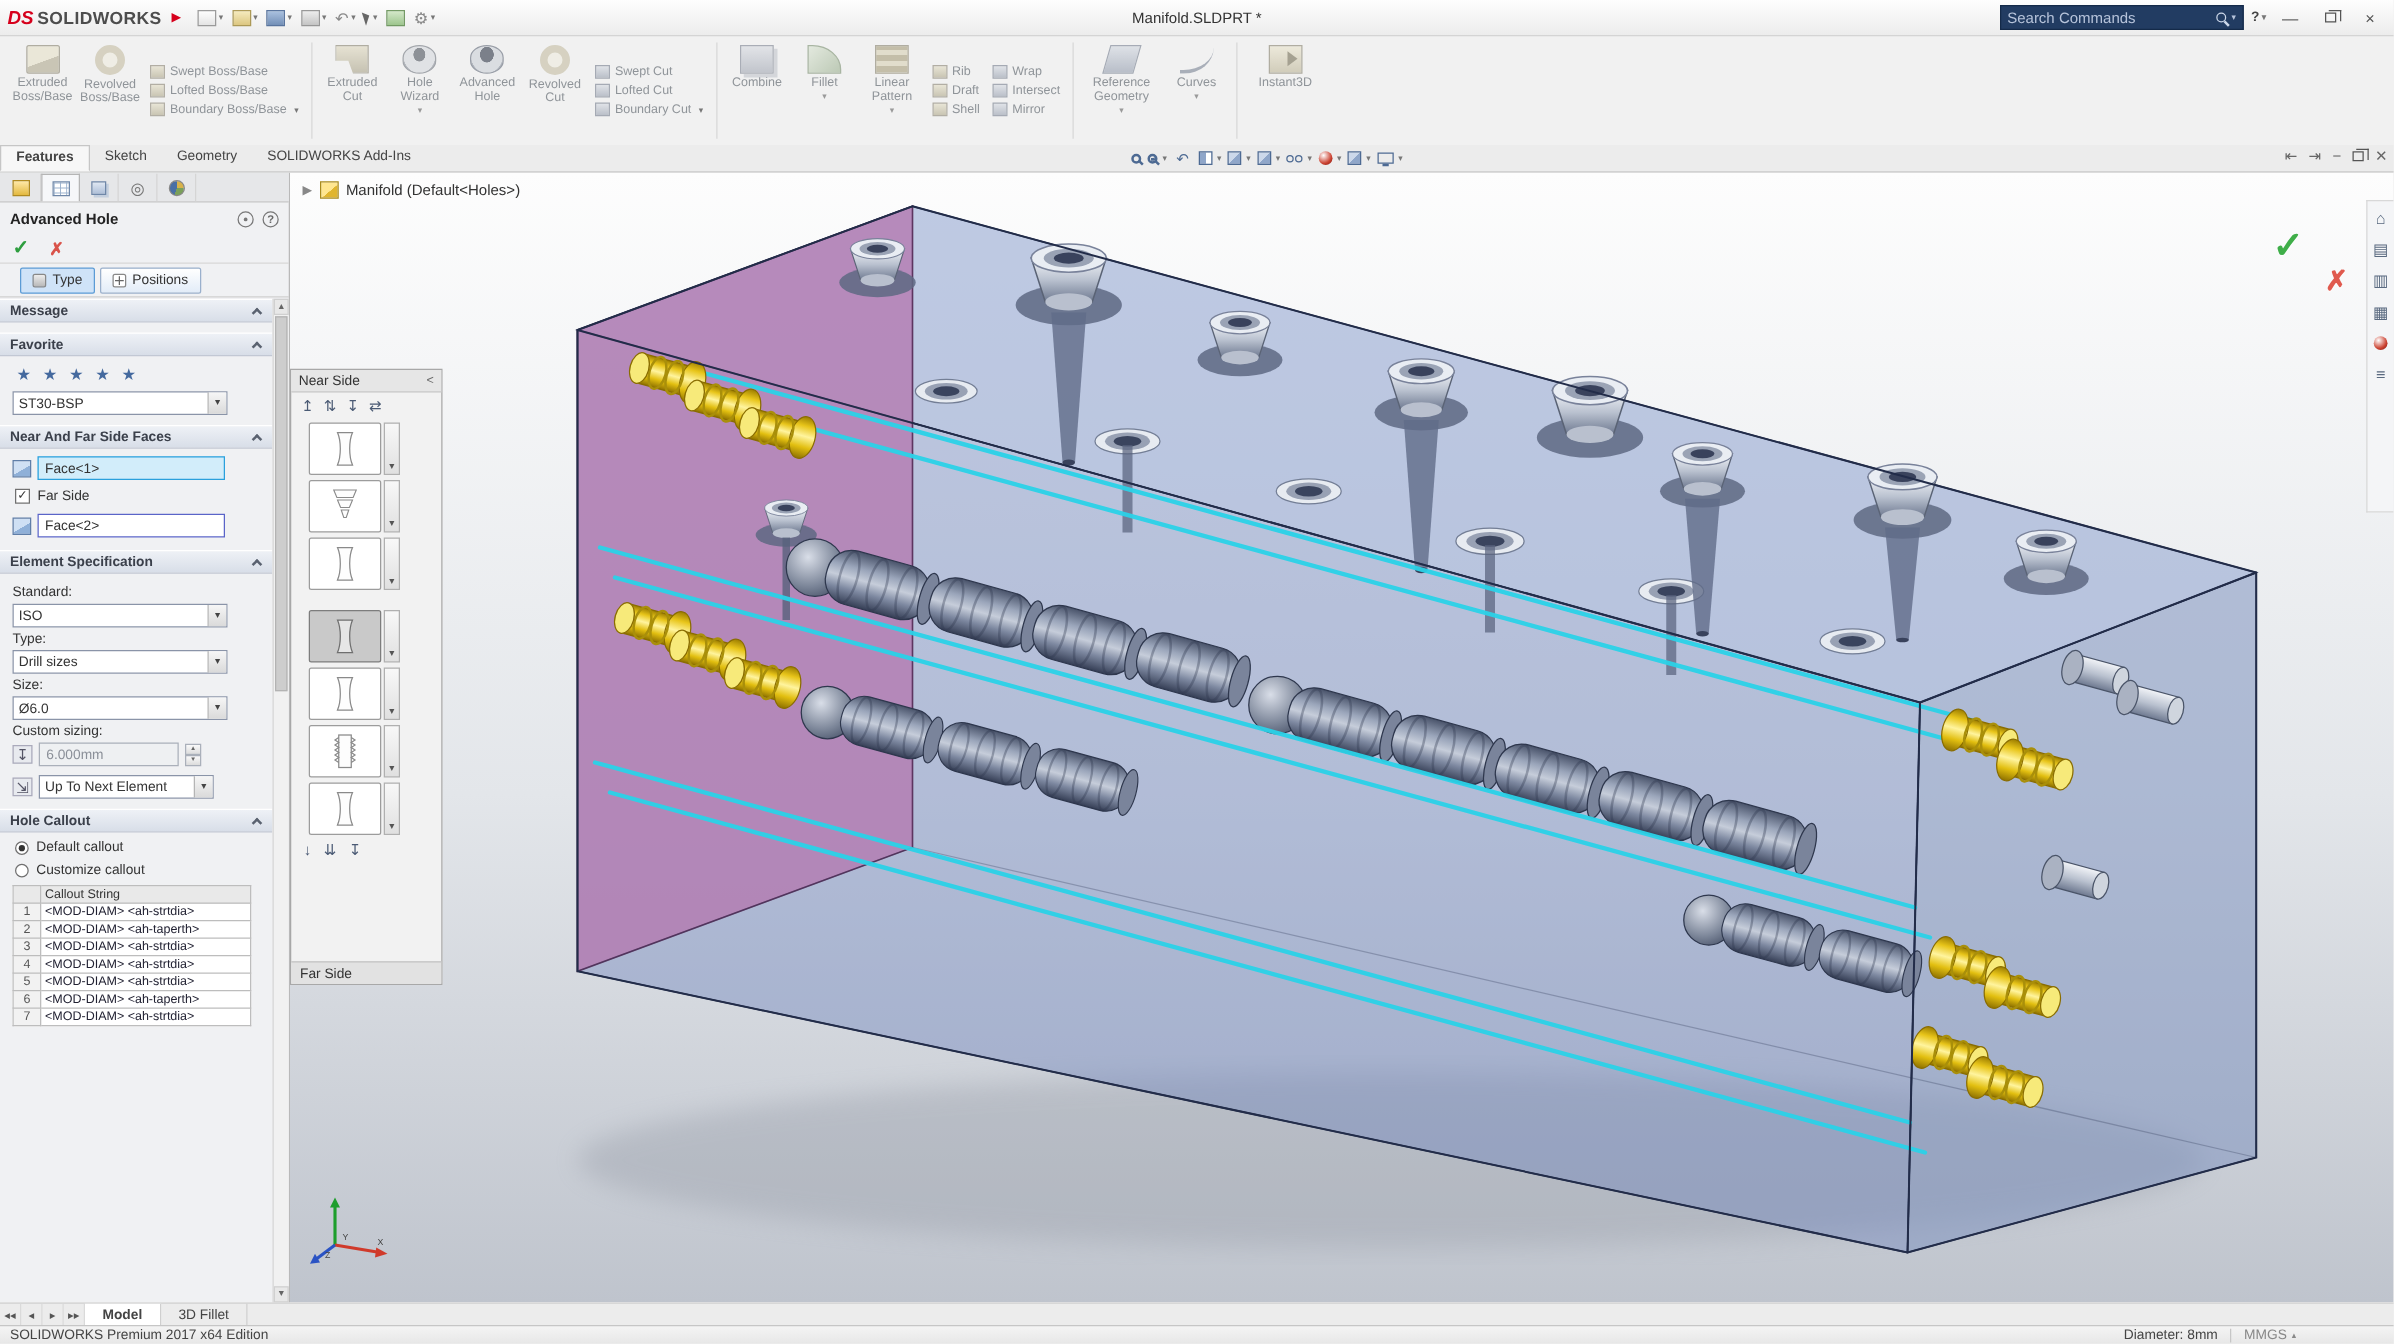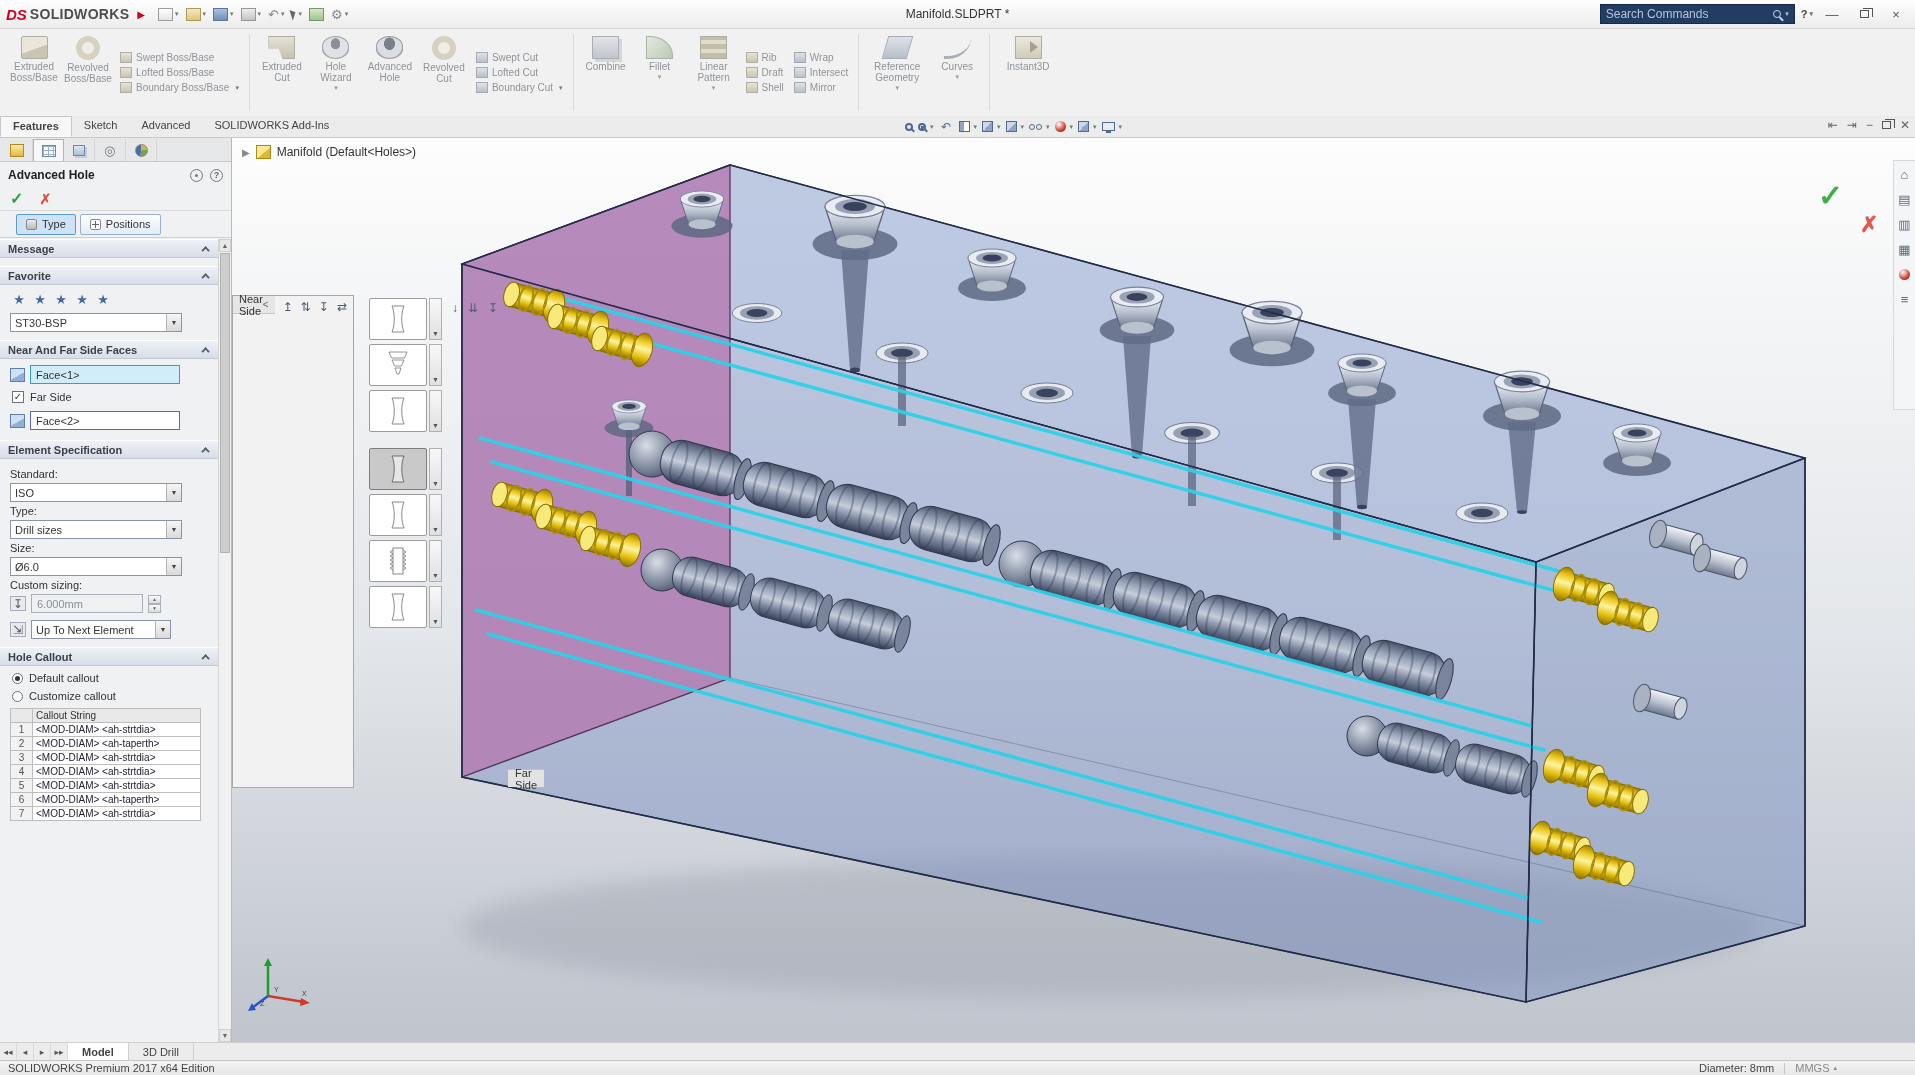--- a/index.html
+++ b/index.html
@@ -148,21 +148,21 @@
 .scene{position:absolute;inset:0}
 .breadcrumb{position:absolute;left:10px;top:7px;display:flex;align-items:center;gap:6px;font-size:12px;color:#333}
 .bc-arrow{color:#888;font-size:10px}
 .part-ic{width:15px;height:14px;background:linear-gradient(140deg,#ffe690 0 55%,#e0b52f 56%);border:1px solid #a98a1d}
 .confirm-ok{position:absolute;left:1586px;top:40px;color:#3fae49;font-size:30px;font-weight:bold;text-shadow:0 1px 1px #fff}
 .confirm-x{position:absolute;left:1628px;top:74px;color:#e05a4e;font-size:22px;font-weight:bold;text-shadow:0 1px 1px #fff}
 .taskpane{position:absolute;right:0;top:22px;width:22px;height:250px;background:#f4f5f7;border:1px solid #d8d8d8;border-right:none;display:flex;flex-direction:column;align-items:center;gap:10px;padding-top:6px;color:#5a6a80;font-size:13px}
 .tp-ic{width:16px;height:15px;display:flex;align-items:center;justify-content:center}
 .triad{position:absolute;left:14px;top:816px}
 
-.flyout{position:absolute;left:0;top:157px;width:122px;height:493px;background:#f2f2f2;border:1px solid #a8a8a8;display:flex;flex-direction:row}
+.flyout{position:absolute;left:0;top:157px;width:122px;height:493px;background:#f2f2f2;border:1px solid #a8a8a8;display:flex;flex-direction:column}
 .fly-h{height:18px;background:#e6e6e6;border-bottom:1px solid #c9c9c9;display:flex;align-items:center;padding:0 6px;color:#333}
 .fly-col{margin-left:auto;color:#666;font-size:10px}
 .fly-ics{height:22px;display:flex;align-items:center;gap:8px;padding:0 8px;color:#4a5a74;font-size:12px}
 .elcol{padding:2px 0 0 14px;display:flex;flex-direction:column;gap:4px}
 .elrow{display:flex;align-items:stretch;gap:2px}
 .elbtn{width:58px;height:42px;background:#fff;border:1px solid #9c9c9c;border-radius:2px;display:flex;align-items:center;justify-content:center}
 .elbtn.pressed{background:#c9c9c9;border-color:#7d7d7d}
 .eldd{width:13px;border:1px solid #b0b0b0;background:linear-gradient(#f8f8f8,#e0e0e0);display:flex;align-items:flex-end;justify-content:center;font-size:7px;color:#555;padding-bottom:2px}
 .elgap{height:8px}
 .fly-bot{height:24px;display:flex;align-items:center;gap:10px;padding:0 10px;color:#4a5a74;font-size:12px}
@@ -362,21 +362,21 @@
     <div class="bigbtn w66">
       <span class="ic-lg k-i3"></span>
       <span class="lbl">Instant3D</span>
     </div>
   </div>
 </div>
 
 <div class="tabrow">
   <div class="ctab act">Features</div>
   <div class="ctab">Sketch</div>
-  <div class="ctab">Advanced</div>
+  <div class="ctab">Geometry</div>
   <div class="ctab">SOLIDWORKS Add-Ins</div>
 
   <div class="hud">
     <span class="hbtn">
         <span class="lens"></span>
       </span>
     <span class="hbtn">
         <span class="lens area"></span>
         <span class="caret">▾</span>
       </span>
@@ -906,21 +906,21 @@
     </div>
   </div>
 </div>
 
 <div class="bottomtabs">
   <span class="navb">◂◂</span>
   <span class="navb">◂</span>
   <span class="navb">▸</span>
   <span class="navb">▸▸</span>
   <span class="dtab act">Model</span>
-  <span class="dtab">3D Drill</span>
+  <span class="dtab">3D Fillet</span>
 </div>
 
 <div class="statusbar">
   <span>SOLIDWORKS Premium 2017 x64 Edition</span>
   <div class="sbright">
     <span>Diameter: 8mm</span>
     <span class="sb-div"></span>
     <span style="color:#888">MMGS</span>
     <span style="font-size:7px;color:#888;margin-left:4px">▴</span>
     <span style="width:70px"></span>

